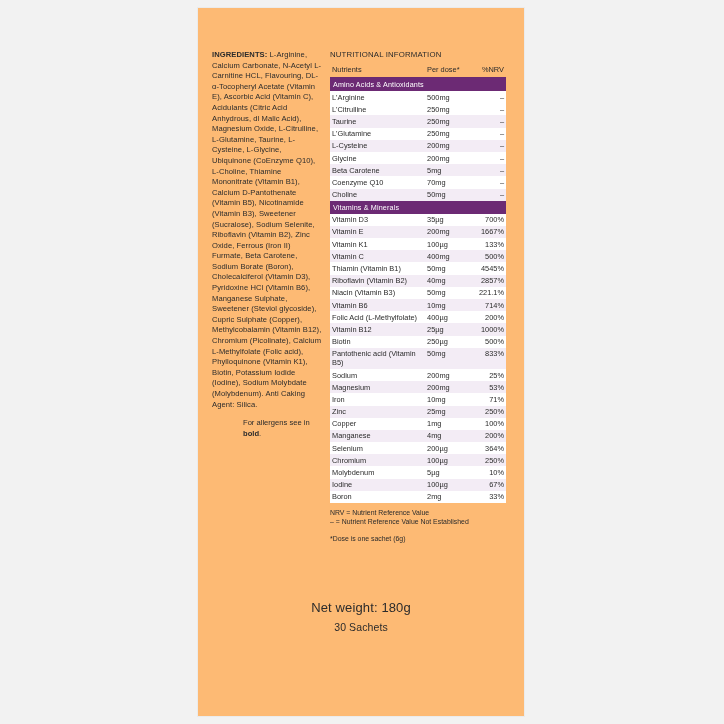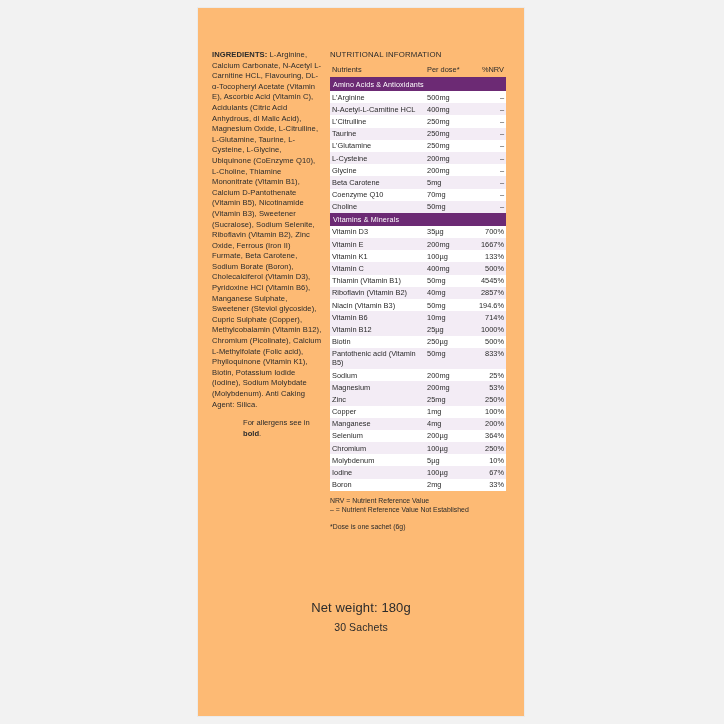--- a/index.html
+++ b/index.html
@@ -170,25 +170,20 @@
           </thead>
           <tbody id="nutri-body">
               <tr class="section">
                 <td colspan="3">Amino Acids &amp; Antioxidants</td>
               </tr>
               <tr class="plain">
                 <td class="name">L'Arginine</td>
                 <td class="val">500mg</td>
                 <td class="nrv">–</td>
               </tr>
-              <tr class="alt">
-                <td class="name">N-Acetyl-L-Carnitine HCL</td>
-                <td class="val">400mg</td>
-                <td class="nrv">–</td>
-              </tr>
               <tr class="plain">
                 <td class="name">L'Citrulline</td>
                 <td class="val">250mg</td>
                 <td class="nrv">–</td>
               </tr>
               <tr class="alt">
                 <td class="name">Taurine</td>
                 <td class="val">250mg</td>
                 <td class="nrv">–</td>
               </tr>
@@ -251,27 +246,32 @@
                 <td class="nrv">4545%</td>
               </tr>
               <tr class="alt">
                 <td class="name">Riboflavin (Vitamin B2)</td>
                 <td class="val">40mg</td>
                 <td class="nrv">2857%</td>
               </tr>
               <tr class="plain">
                 <td class="name">Niacin (Vitamin B3)</td>
                 <td class="val">50mg</td>
-                <td class="nrv">194.6%</td>
+                <td class="nrv">221.1%</td>
               </tr>
               <tr class="alt">
                 <td class="name">Vitamin B6</td>
                 <td class="val">10mg</td>
                 <td class="nrv">714%</td>
               </tr>
+              <tr class="plain">
+                <td class="name">Folic Acid (L-Methylfolate)</td>
+                <td class="val">400µg</td>
+                <td class="nrv">200%</td>
+              </tr>
               <tr class="alt">
                 <td class="name">Vitamin B12</td>
                 <td class="val">25µg</td>
                 <td class="nrv">1000%</td>
               </tr>
               <tr class="plain">
                 <td class="name">Biotin</td>
                 <td class="val">250µg</td>
                 <td class="nrv">500%</td>
               </tr>
@@ -282,20 +282,25 @@
               </tr>
               <tr class="plain">
                 <td class="name">Sodium</td>
                 <td class="val">200mg</td>
                 <td class="nrv">25%</td>
               </tr>
               <tr class="alt">
                 <td class="name">Magnesium</td>
                 <td class="val">200mg</td>
                 <td class="nrv">53%</td>
+              </tr>
+              <tr class="plain">
+                <td class="name">Iron</td>
+                <td class="val">10mg</td>
+                <td class="nrv">71%</td>
               </tr>
               <tr class="alt">
                 <td class="name">Zinc</td>
                 <td class="val">25mg</td>
                 <td class="nrv">250%</td>
               </tr>
               <tr class="plain">
                 <td class="name">Copper</td>
                 <td class="val">1mg</td>
                 <td class="nrv">100%</td>

